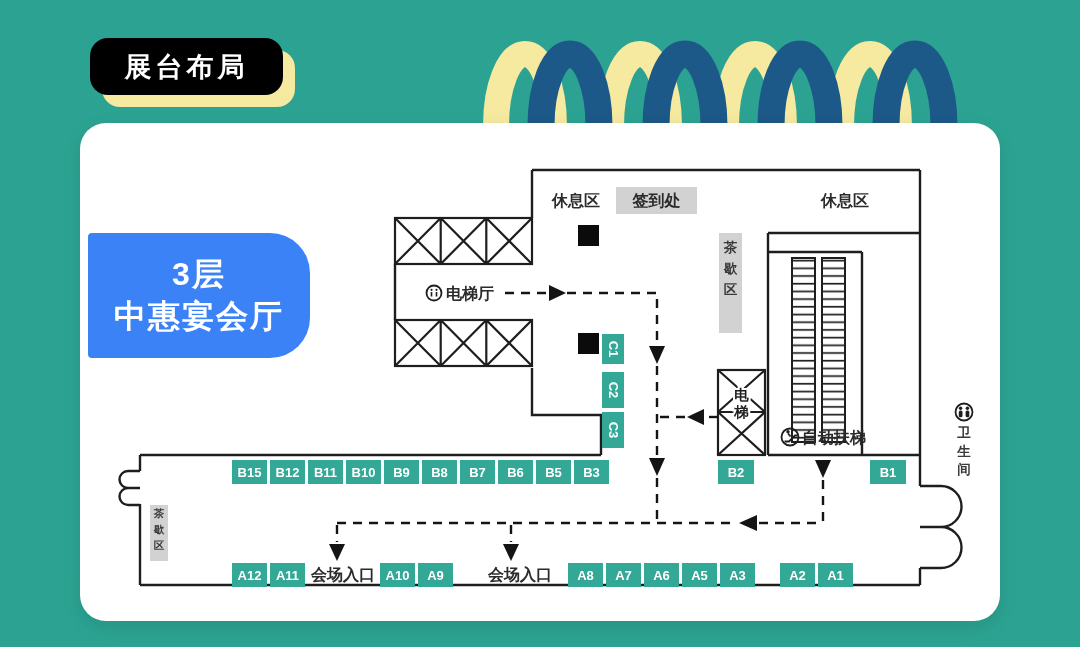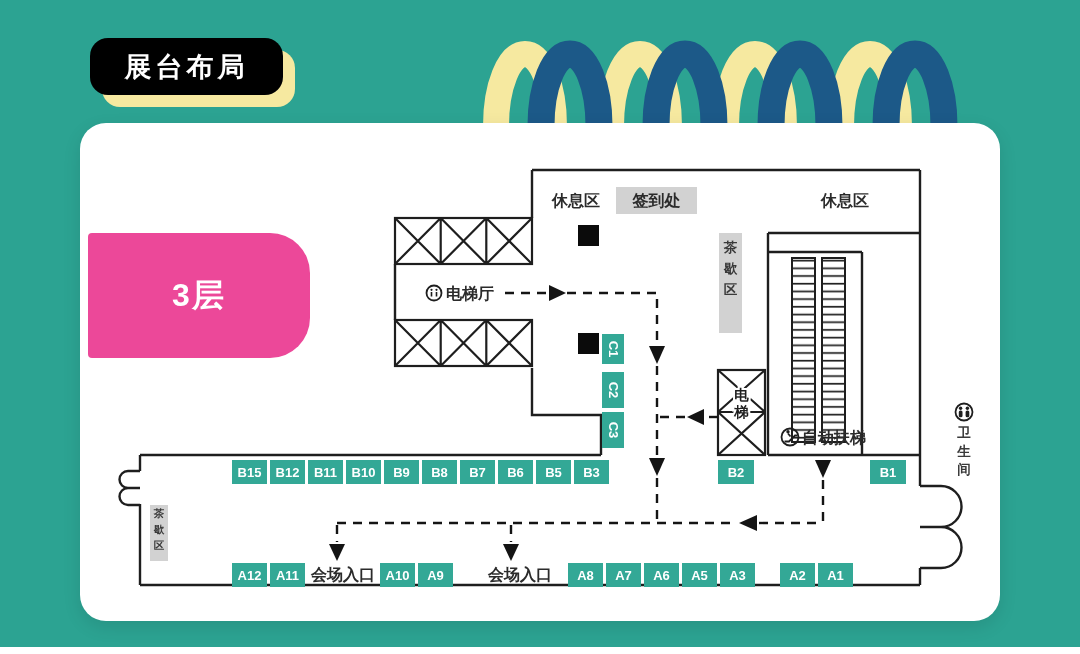--- a/index.html
+++ b/index.html
@@ -13,21 +13,21 @@
   #arches{position:absolute;left:0;top:0;z-index:0;}
   
   #card{
     position:absolute;left:80px;top:123px;width:920px;height:498px;
     background:#ffffff;border-radius:26px;z-index:1;
     box-shadow:0 6px 18px rgba(0,0,0,.10);
   }
   
   #floor-label{
     position:absolute;left:88px;top:233px;width:222px;height:125px;z-index:3;
-    background:#ec4899;border-radius:4px 40px 40px 4px;
+    background:#3b82f6;border-radius:4px 40px 40px 4px;
     display:flex;flex-direction:column;align-items:center;justify-content:center;
     color:#fff;font-weight:bold;font-size:32px;line-height:1.3;letter-spacing:2px;
   }
   
   #badge-wrap{position:absolute;left:90px;top:38px;z-index:4;}
   #badge-yellow{position:absolute;left:12px;top:12px;width:193px;height:57px;background:#F6E9A0;border-radius:18px;}
   #badge-black{
     position:absolute;left:0;top:0;width:193px;height:57px;background:#000000;border-radius:18px;
     display:flex;align-items:center;justify-content:center;color:#fff;
     font-size:27px;font-weight:bold;letter-spacing:4px;
@@ -66,20 +66,21 @@
       <path d="M656 126 A 29 72 0 0 1 714 126"></path>
       <path d="M771 126 A 29 72 0 0 1 829 126"></path>
       <path d="M886 126 A 29 72 0 0 1 944 126"></path>
     </g>
   </svg>
 
   <div id="card"></div>
 
   <div id="floor-label">
     <div>3层</div>
+    <div>中惠宴会厅</div>
   </div>
 
   <div id="badge-wrap">
     <div id="badge-yellow"></div>
     <div id="badge-black">展台布局</div>
   </div>
 
   <svg id="plan-svg" width="1080" height="654" viewBox="0 0 1080 654">
 
     <defs>

